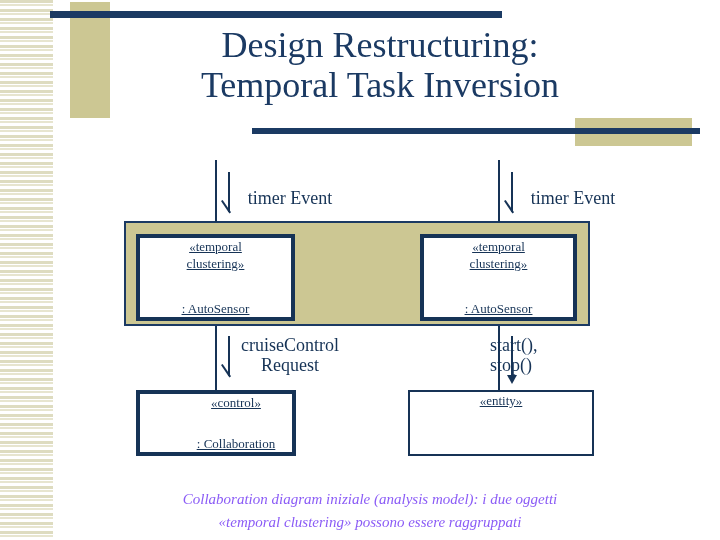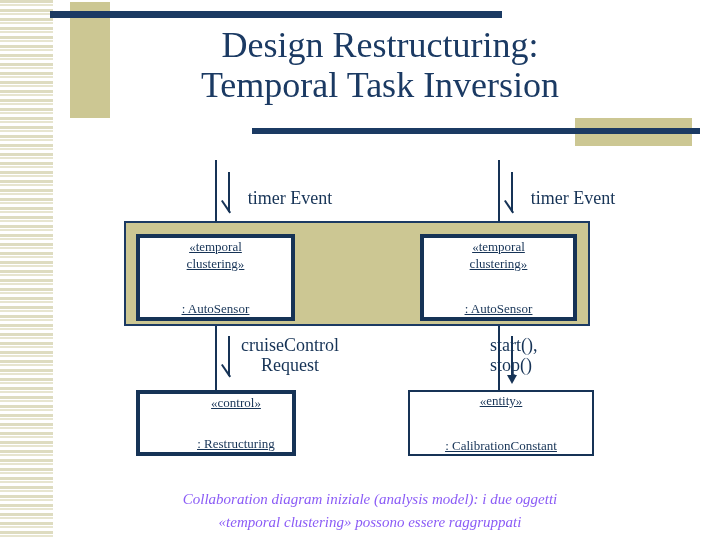--- a/index.html
+++ b/index.html
@@ -229,24 +229,23 @@
   </div>
 
   <div class="obj" id="box-calibration">
     <span class="stereo">«temporal
 clustering»</span>
     <span class="iname">: AutoSensor</span>
   </div>
 
   <div class="obj" id="box-cruisecontrol">
     <span class="stereo">«control»</span>
-    <span class="iname">: Restructuring</span>
+    <span class="iname">: Collaboration</span>
   </div>
 
   <div class="obj thin" id="box-calconstant">
     <span class="stereo">«entity»</span>
-    <span class="iname">: CalibrationConstant</span>
   </div>
 
   <div class="caption">Collaboration diagram iniziale (analysis model): i due oggetti
 «temporal clustering» possono essere raggruppati</div>
 
 </div>
 
 </body></html>

